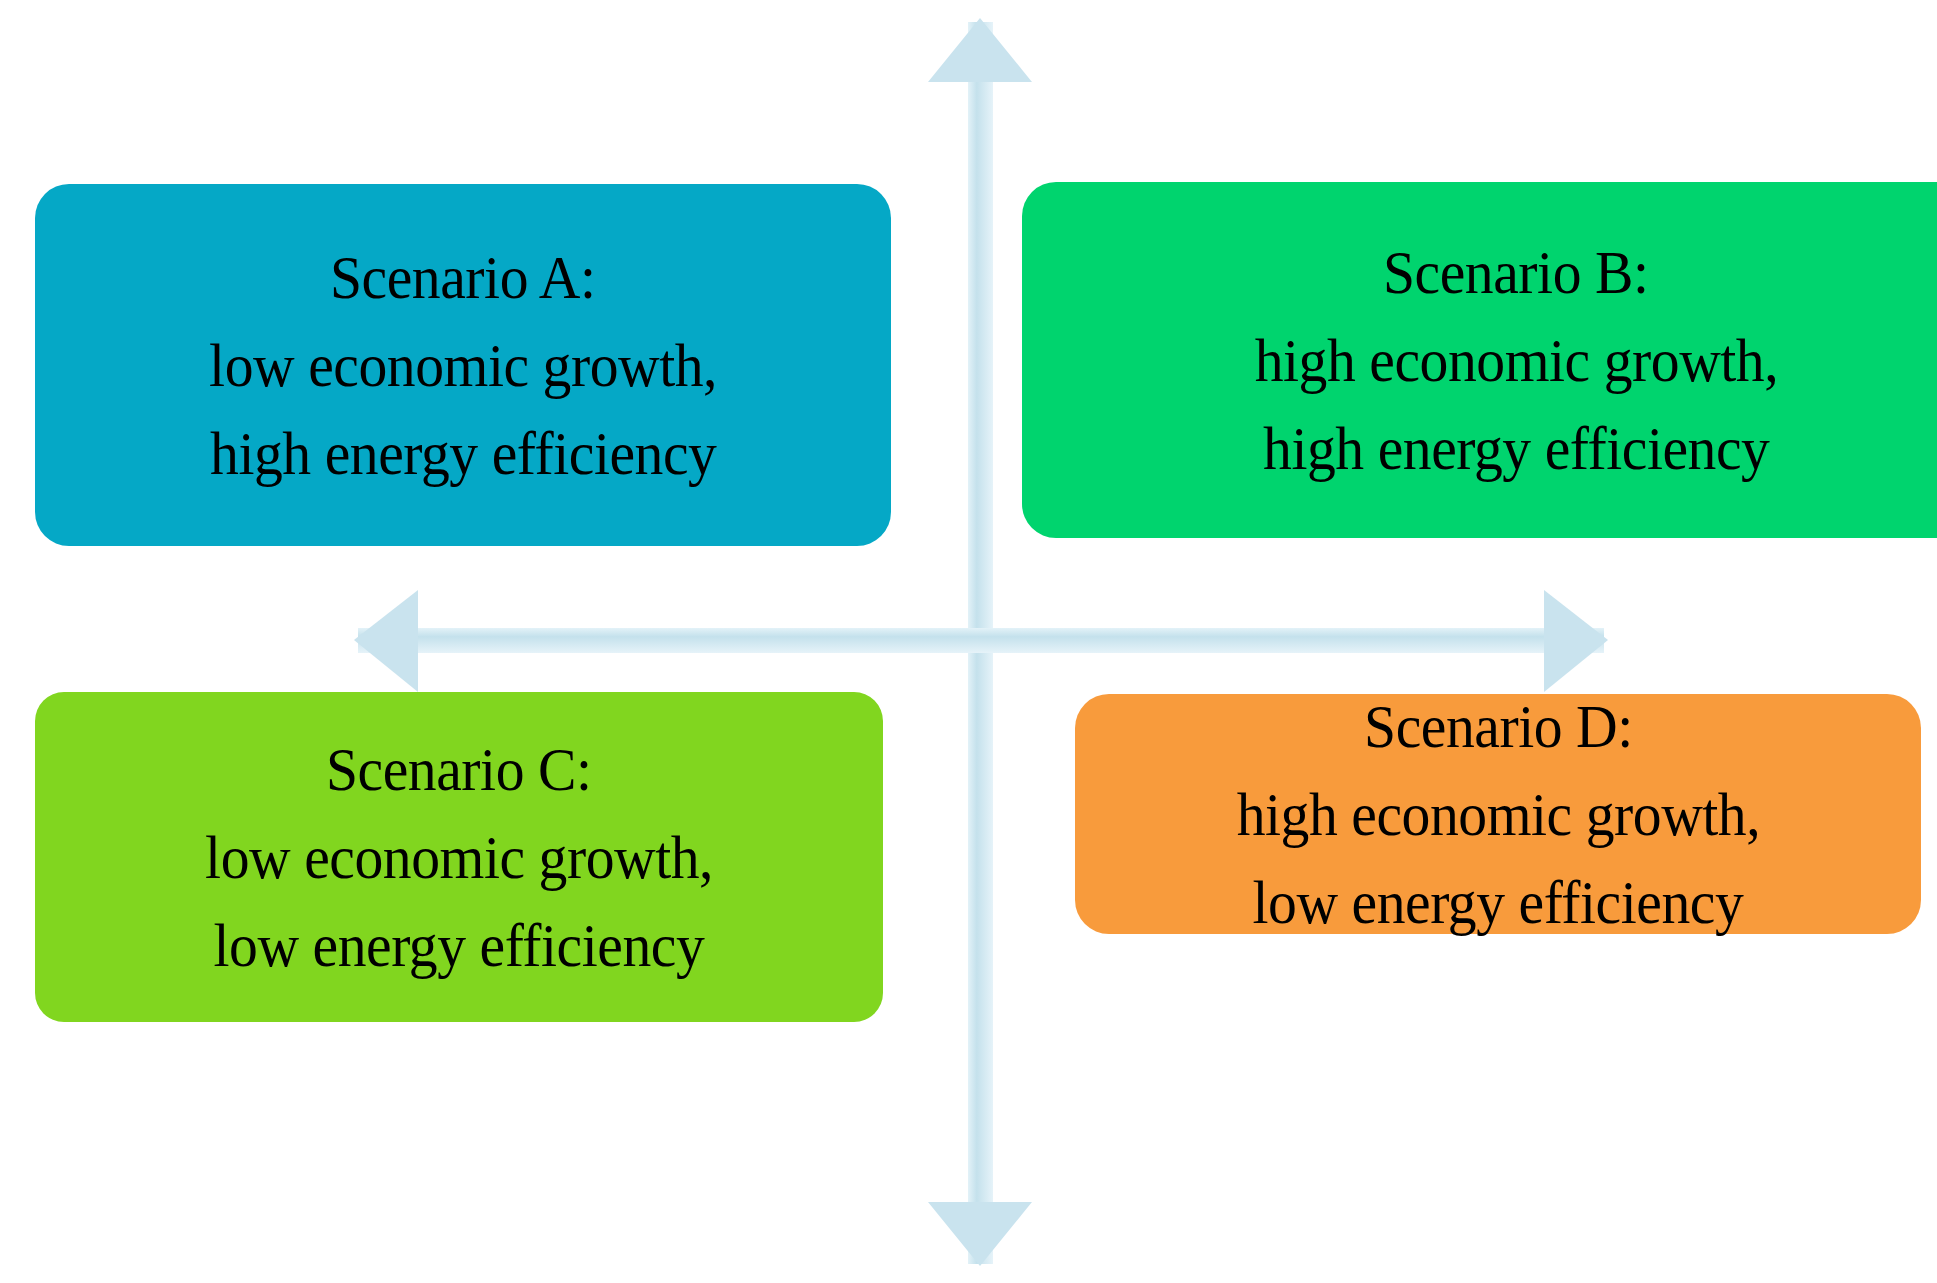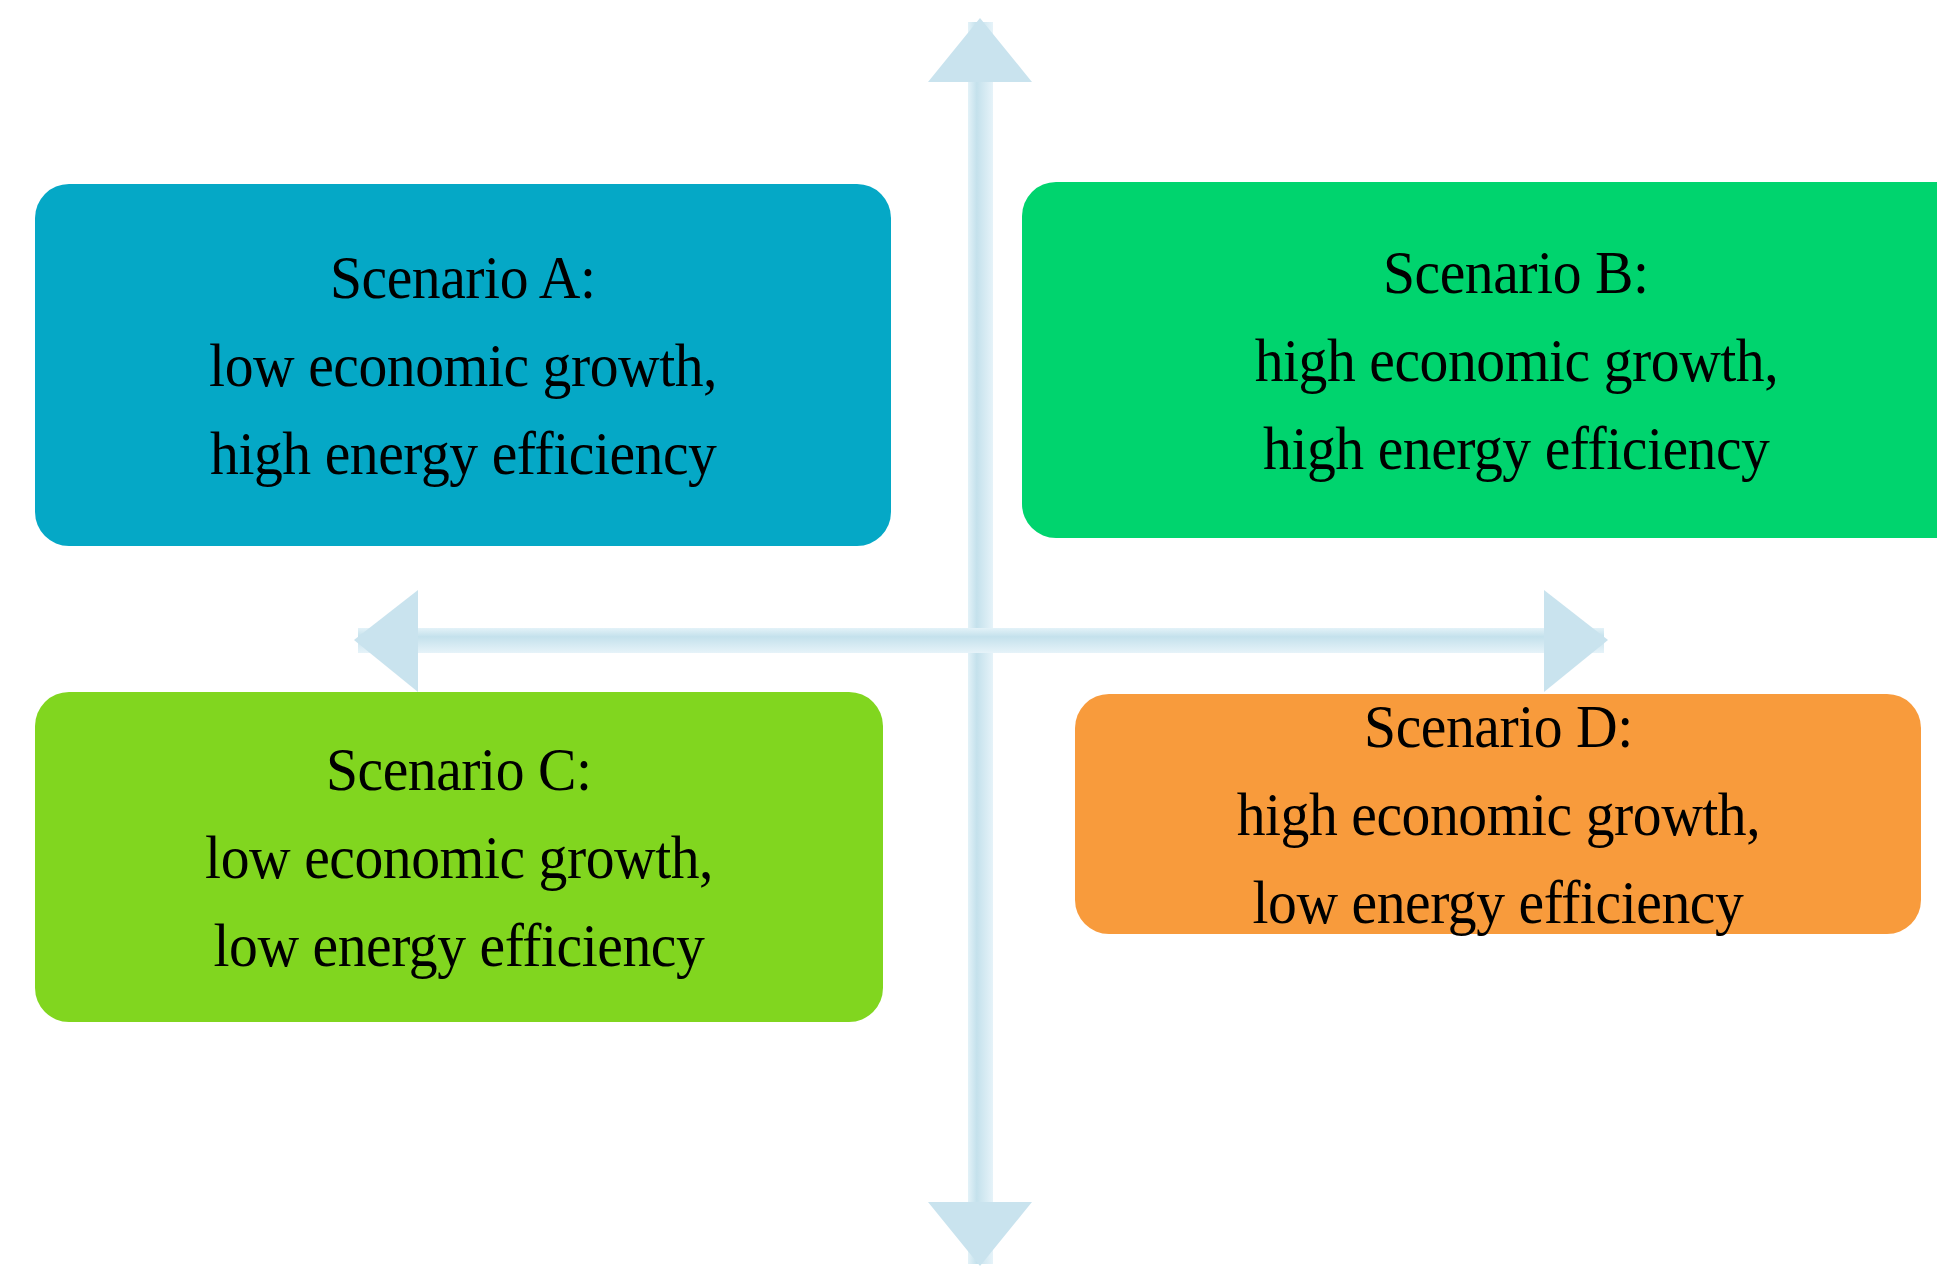--- a/index.html
+++ b/index.html
@@ -88,21 +88,21 @@
     <span class="line">low economic growth,</span>
     <span class="line">high energy efficiency</span>
   </div>
 
   <div class="box" id="box-b" style="background: rgb(0, 212, 110);">
     <span class="line">Scenario B:</span>
     <span class="line">high economic growth,</span>
     <span class="line">high energy efficiency</span>
   </div>
 
-  <div class="box" id="box-c" style="background: rgb(129, 214, 31);">
+  <div class="box" id="box-c" style="background: rgb(129, 214, 31); border-radius: 29px;">
     <span class="line">Scenario C:</span>
     <span class="line">low economic growth,</span>
     <span class="line">low energy efficiency</span>
   </div>
 
   <div class="box" id="box-d" style="background: rgb(248, 155, 60);">
     <span class="line">Scenario D:</span>
     <span class="line">high economic growth,</span>
     <span class="line">low energy efficiency</span>
   </div>

